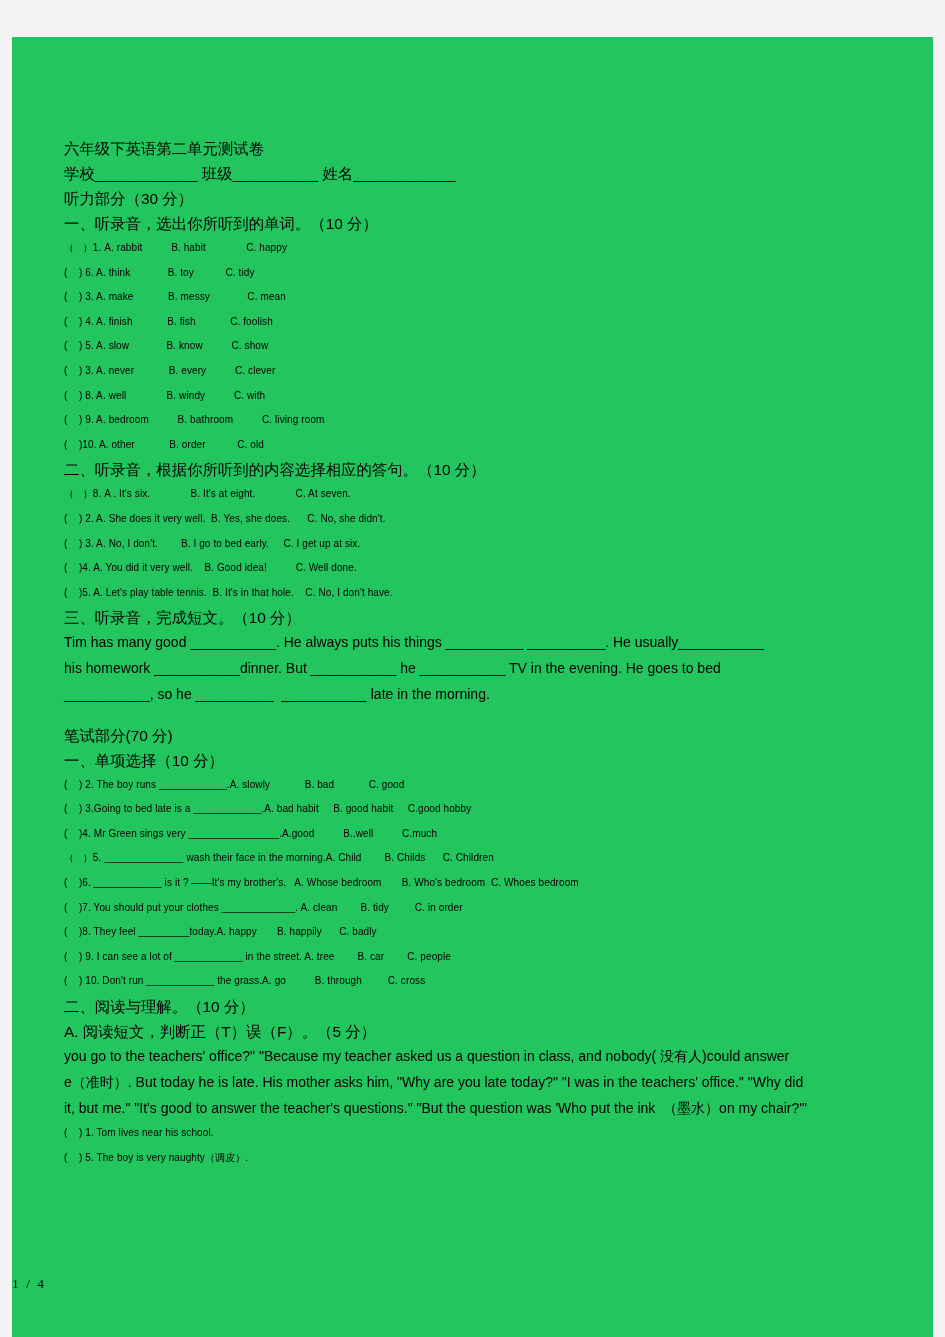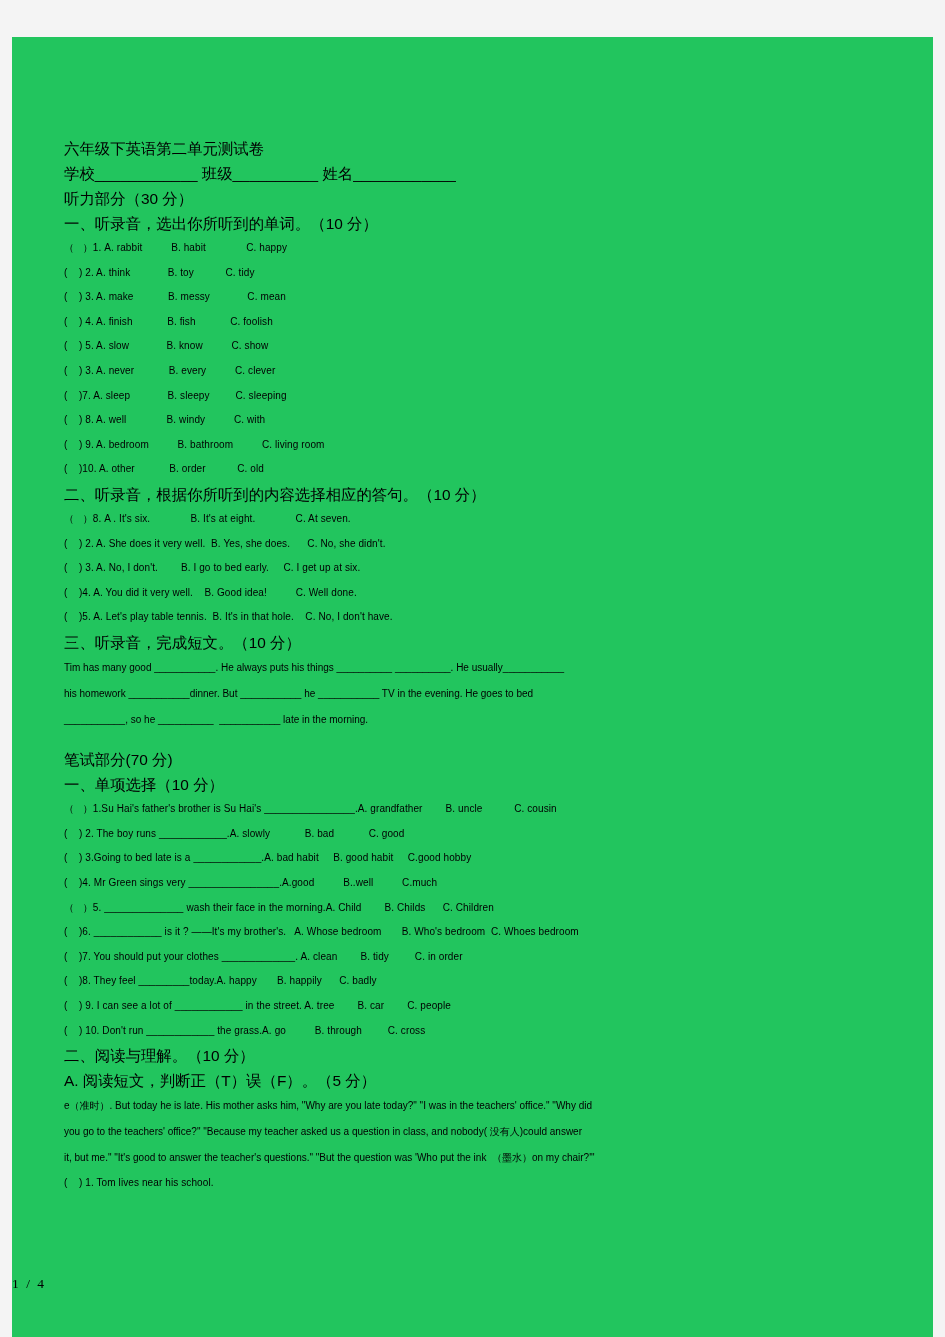--- a/index.html
+++ b/index.html
@@ -44,21 +44,21 @@
     font-size: 15.4px;
     line-height: 25px;
     white-space: pre;
   }
   .title {
     font-size: 15.4px;
     line-height: 25px;
     white-space: pre;
   }
   .para {
-    font-size: 10px;
+    font-size: 14px;
     line-height: 25.8px;
     white-space: pre;
   }
   .spacer-md { height: 15px; }
   .footer {
     position: absolute;
     left: 0;
     right: 0;
     top: 1239px;
     text-align: left;
@@ -75,60 +75,59 @@
 
 <div class="page">
   <div class="content">
 
     <div class="title">六年级下英语第二单元测试卷</div>
     <div class="cn">学校____________ 班级__________ 姓名____________</div>
     <div class="cn">听力部分（30 分）</div>
 
     <div class="cn">一、听录音，选出你所听到的单词。（10 分）</div>
     <div class="line">（   ）1. A. rabbit          B. habit              C. happy</div>
-    <div class="line">(    ) 2. A. think             B. toy           C. tidy</div>
+    <div class="line">(    ) 6. A. think             B. toy           C. tidy</div>
     <div class="line">(    ) 3. A. make            B. messy             C. mean</div>
     <div class="line">(    ) 4. A. finish            B. fish            C. foolish</div>
     <div class="line">(    ) 5. A. slow             B. know          C. show</div>
     <div class="line">(    ) 3. A. never            B. every          C. clever</div>
-    <div class="line">(    )7. A. sleep             B. sleepy         C. sleeping</div>
     <div class="line">(    ) 8. A. well              B. windy          C. with</div>
     <div class="line">(    ) 9. A. bedroom          B. bathroom          C. living room</div>
     <div class="line">(    )10. A. other            B. order           C. old</div>
 
     <div class="cn">二、听录音，根据你所听到的内容选择相应的答句。（10 分）</div>
     <div class="line">（   ）8. A . It's six.              B. It's at eight.              C. At seven.</div>
     <div class="line">(    ) 2. A. She does it very well.  B. Yes, she does.      C. No, she didn't.</div>
     <div class="line">(    ) 3. A. No, I don't.        B. I go to bed early.     C. I get up at six.</div>
     <div class="line">(    )4. A. You did it very well.    B. Good idea!          C. Well done.</div>
     <div class="line">(    )5. A. Let's play table tennis.  B. It's in that hole.    C. No, I don't have.</div>
 
     <div class="cn">三、听录音，完成短文。（10 分）</div>
     <div class="para">Tim has many good ___________. He always puts his things __________ __________. He usually___________</div>
     <div class="para">his homework ___________dinner. But ___________ he ___________ TV in the evening. He goes to bed</div>
     <div class="para">___________, so he __________  ___________ late in the morning.</div>
 
     <div class="spacer-md"></div>
 
     <div class="cn">笔试部分(70 分)</div>
     <div class="cn">一、单项选择（10 分）</div>
-    <div class="line">（   ）1.Su Hai's father's brother is Su Hai's ________________.A. grandfather        B. uncle           C. cousin</div>
     <div class="line">(    ) 2. The boy runs ____________.A. slowly            B. bad            C. good</div>
     <div class="line">(    ) 3.Going to bed late is a ____________.A. bad habit     B. good habit     C.good hobby</div>
     <div class="line">(    )4. Mr Green sings very ________________.A.good          B..well          C.much</div>
     <div class="line">（   ）5. ______________ wash their face in the morning.A. Child        B. Childs      C. Children</div>
     <div class="line">(    )6. ____________ is it ? ——It's my brother's.   A. Whose bedroom       B. Who's bedroom  C. Whoes bedroom</div>
     <div class="line">(    )7. You should put your clothes _____________. A. clean        B. tidy         C. in order</div>
     <div class="line">(    )8. They feel _________today.A. happy       B. happily      C. badly</div>
     <div class="line">(    ) 9. I can see a lot of ____________ in the street. A. tree        B. car        C. people</div>
     <div class="line">(    ) 10. Don't run ____________ the grass.A. go          B. through         C. cross</div>
 
     <div class="cn">二、阅读与理解。（10 分）</div>
     <div class="cn">A. 阅读短文，判断正（T）误（F）。（5 分）</div>
+    <div class="para">you go to the teachers' office?" "Because my teacher asked us a question in class, and nobody( 没有人)could answer</div>
     <div class="para">e（准时）. But today he is late. His mother asks him, "Why are you late today?" "I was in the teachers' office." "Why did</div>
-    <div class="para">you go to the teachers' office?" "Because my teacher asked us a question in class, and nobody( 没有人)could answer</div>
     <div class="para">it, but me." "It's good to answer the teacher's questions." "But the question was 'Who put the ink  （墨水）on my chair?'"</div>
     <div class="line">(    ) 1. Tom lives near his school.</div>
+    <div class="line">(    ) 5. The boy is very naughty（调皮）.</div>
 
   </div>
 
   <div class="footer">1 / 4</div>
 </div>
 
 </body></html>

